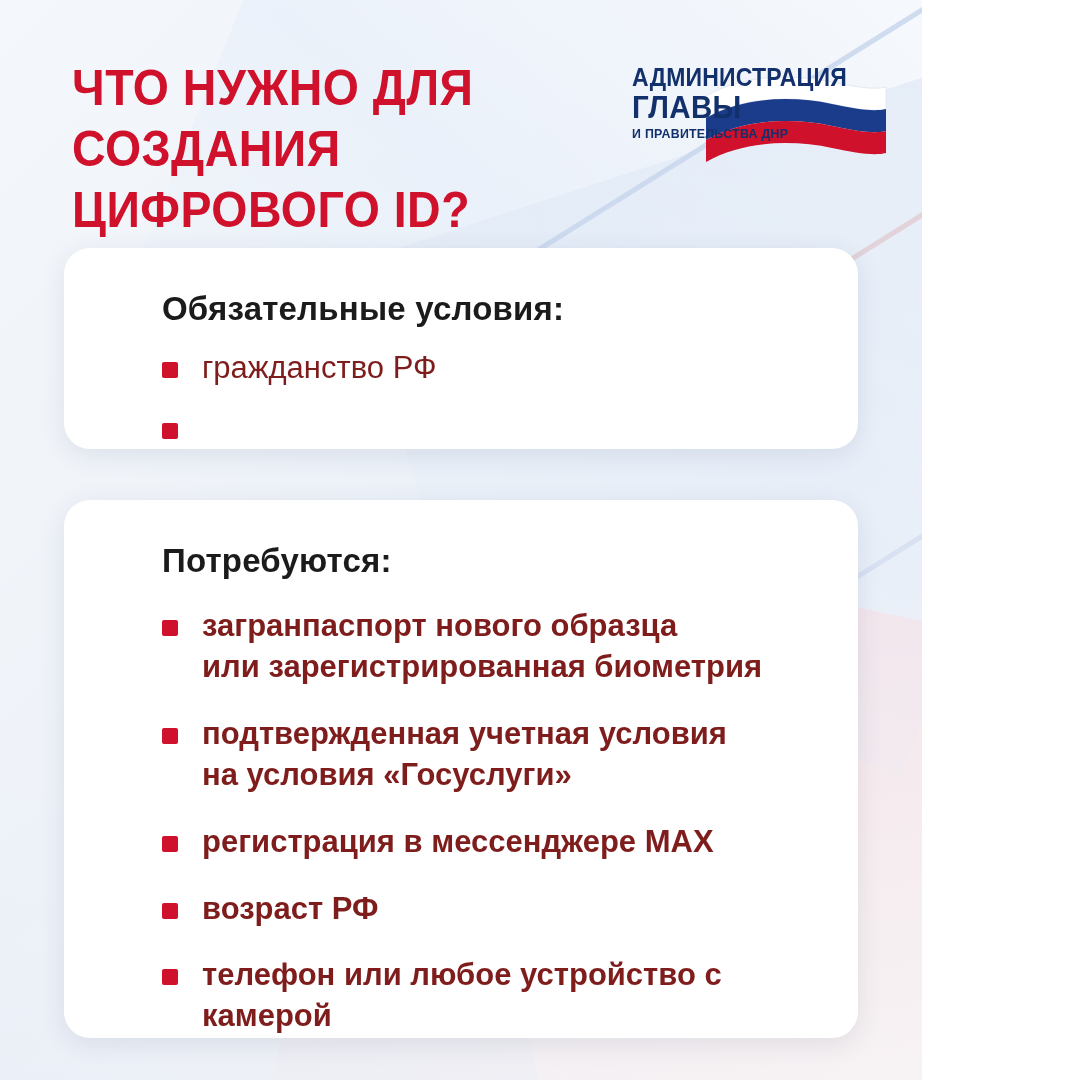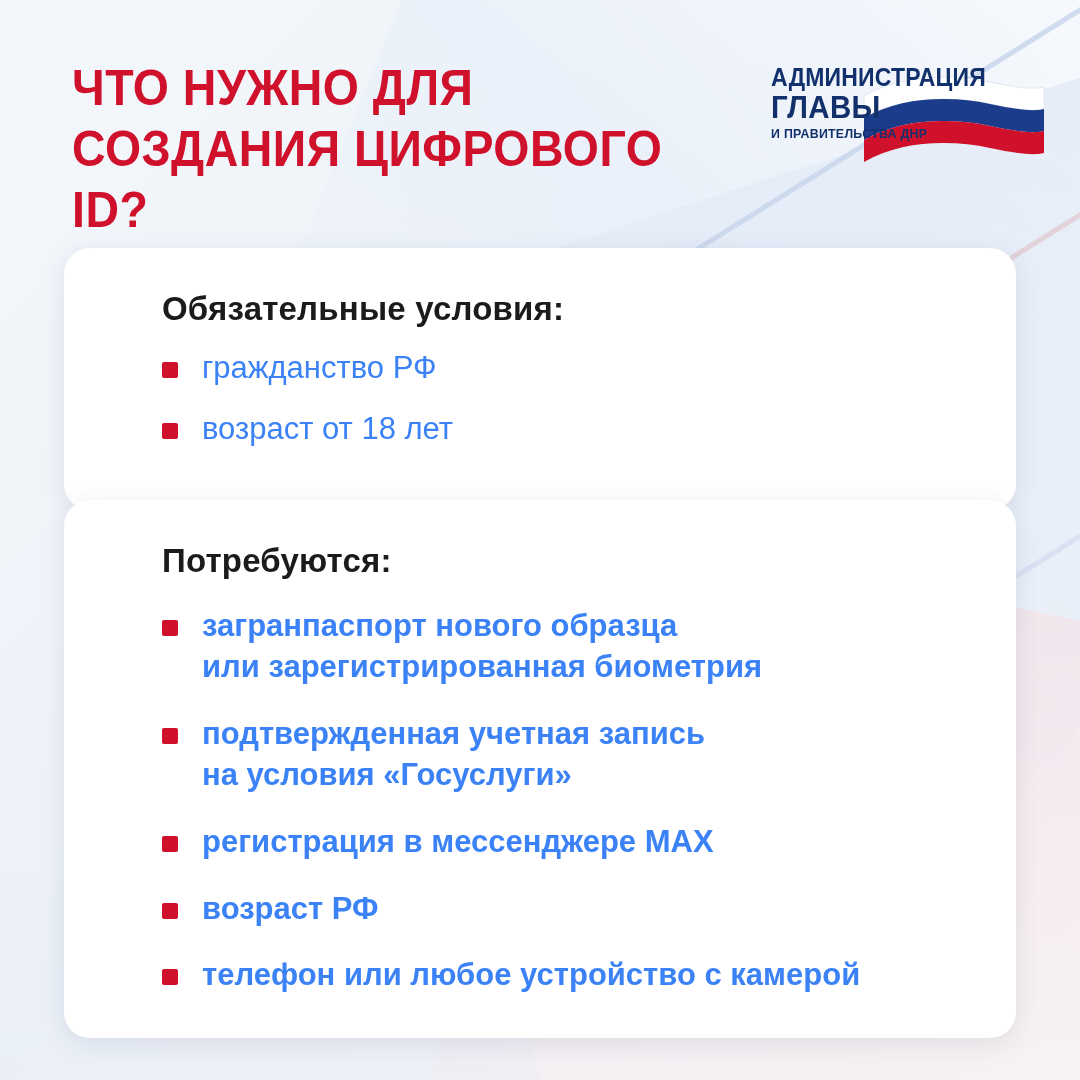--- a/index.html
+++ b/index.html
@@ -9,21 +9,21 @@
   body {
     width: 1080px;
     height: 1080px;
     font-family: "Liberation Sans", sans-serif;
     background: #ffffff;
     overflow: hidden;
   }
 
   .poster {
     position: relative;
-    width: 1080px;
+    width: 922px;
     height: 1080px;
     background: linear-gradient(135deg, #f4f7fb 0%, #eef2f8 45%, #f7f3f4 100%);
     overflow: hidden;
   }
 
   
   .bg-shape {
     position: absolute;
     pointer-events: none;
   }
@@ -182,21 +182,21 @@
     letter-spacing: 0.2px;
     margin: 8px 0 14px 52px;
   }
   ul.bullets {
     list-style: none;
     margin: 0;
     padding: 0;
   }
   ul.bullets li {
     position: relative;
-    color: #3b82f6;
+    color: #7f1d1d;
     font-size: 31px;
     font-weight: 500;
     line-height: 1.32;
     padding-left: 92px;
     margin: 20px 0;
   }
   .card-bottom ul.bullets li {
     margin: 26px 0;
     font-weight: bold;
   }
@@ -245,36 +245,35 @@
 
   <section class="card card-top">
     <div class="card-heading">Обязательные условия:</div>
     <ul class="bullets">
       <li>
         <span class="dot"></span>
         <span class="li-line">гражданство РФ</span>
       </li>
       <li>
         <span class="dot"></span>
-        <span class="li-line">возраст от 18 лет</span>
       </li>
     </ul>
   </section>
 
   <section class="card card-bottom">
     <div class="card-heading">Потребуются:</div>
     <ul class="bullets">
       <li>
         <span class="dot"></span>
         <span class="li-line">загранпаспорт нового образца</span>
         <span class="li-line">или зарегистрированная биометрия</span>
       </li>
       <li>
         <span class="dot"></span>
-        <span class="li-line">подтвержденная учетная запись</span>
+        <span class="li-line">подтвержденная учетная условия</span>
         <span class="li-line">на условия «Госуслуги»</span>
       </li>
       <li>
         <span class="dot"></span>
         <span class="li-line">регистрация в мессенджере MAX</span>
       </li>
       <li>
         <span class="dot"></span>
         <span class="li-line">возраст РФ</span>
       </li>

